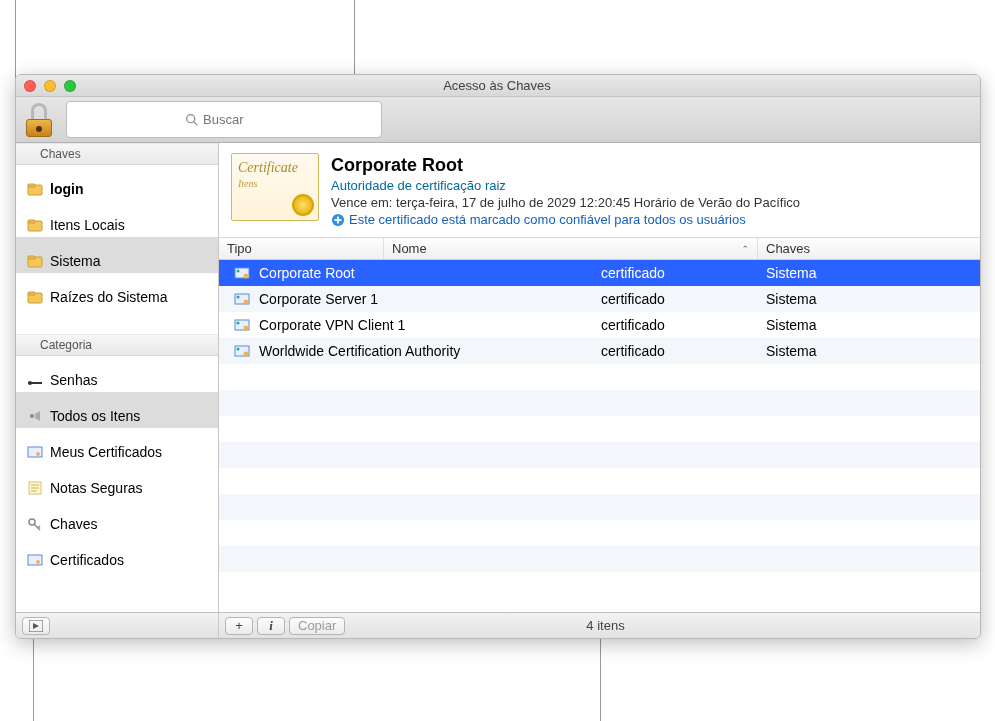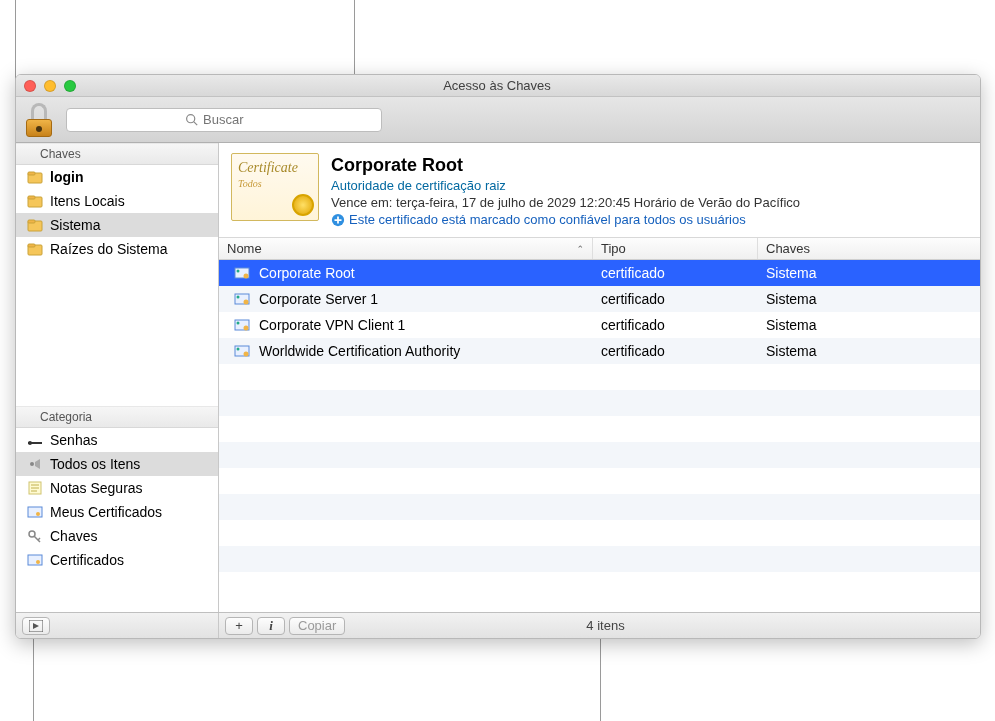--- a/index.html
+++ b/index.html
@@ -57,21 +57,21 @@
     flex-shrink:0;
   }
   .lock-icon {
     width: 34px; height: 38px; position:relative;
   }
   .lock-body { position:absolute; bottom:2px; left:4px; width:26px; height:18px; background:linear-gradient(#f0b447,#c8821a); border-radius:3px; border:1px solid #a56a12;}
   .lock-shackle { position:absolute; top:2px; left:9px; width:16px; height:18px; border:3px solid #b8b8b8; border-bottom:none; border-radius:10px 10px 0 0;}
   .lock-hole { position:absolute; bottom:7px; left:14px; width:6px; height:6px; background:#4a3410; border-radius:50%;}
   .lock-text { font-size:13px; color:#444; flex:1; }
   .search-wrap {
-    width: 316px; height:24px;
+    width: 316px; height:37px;
     background: #fff; border:1px solid #bdbdbd; border-radius:4px;
     display:flex; align-items:center; justify-content:center; gap:5px;
     color:#8a8a8a;
   }
   .search-wrap svg { width:13px; height:13px; }
   .search-wrap input {
     border:none; outline:none; font-size:13px; width:60px;
     color:#333; background:transparent;
   }
   
@@ -85,21 +85,21 @@
     background: #fff;
   }
   .sb-section-header {
     font-size:12px; color:#555; padding: 3px 0 3px 24px;
     background: linear-gradient(#f6f6f6,#e9e9e9);
     border-bottom:1px solid #d8d8d8; border-top:1px solid #e8e8e8;
   }
   .sb-list { }
   .sb-item {
     display:flex; align-items:center; gap:6px;
-    padding: 3px 6px 3px 10px;
+    padding: 15px 6px 3px 10px;
     font-size:14px;
     cursor: default;
   }
   .sb-item.bold { font-weight:600; }
   .sb-item.selected { background:#dcdcdc; }
   .sb-spacer { flex:1; }
   .sb-ico { width:18px; height:18px; display:flex; align-items:center; justify-content:center; flex-shrink:0; }
   .sb-ico svg { width:16px; height:16px; }
   
   .mainpane {
@@ -280,40 +280,40 @@
               <svg viewBox="0 0 16 16">
                 <circle cx="5" cy="8" r="2" fill="#888"></circle>
                 <path d="M8 6 L13 3 L13 13 L8 10 Z" fill="#aaa"></path>
               </svg>
             </span>
           <span>Todos os Itens</span>
         </div>
         <div class="sb-item">
           <span class="sb-ico">
               <svg viewBox="0 0 16 16">
+                <rect x="1" y="3" width="14" height="10" fill="#e8f0ff" stroke="#5a8ad8"></rect>
+                <circle cx="11" cy="10" r="2" fill="#f0b447"></circle>
+              </svg>
+            </span>
+          <span>Meus Certificados</span>
+        </div>
+        <div class="sb-item">
+          <span class="sb-ico">
+              <svg viewBox="0 0 16 16">
                 <rect x="2" y="2" width="12" height="12" fill="#fffad1" stroke="#d0c470"></rect>
                 <line x1="4" y1="5" x2="12" y2="5" stroke="#c0b050"></line>
                 <line x1="4" y1="8" x2="12" y2="8" stroke="#c0b050"></line>
                 <line x1="4" y1="11" x2="10" y2="11" stroke="#c0b050"></line>
               </svg>
             </span>
           <span>Notas Seguras</span>
         </div>
         <div class="sb-item">
           <span class="sb-ico">
               <svg viewBox="0 0 16 16">
-                <rect x="1" y="3" width="14" height="10" fill="#e8f0ff" stroke="#5a8ad8"></rect>
-                <circle cx="11" cy="10" r="2" fill="#f0b447"></circle>
-              </svg>
-            </span>
-          <span>Meus Certificados</span>
-        </div>
-        <div class="sb-item">
-          <span class="sb-ico">
-              <svg viewBox="0 0 16 16">
                 <circle cx="5" cy="6" r="3" fill="none" stroke="#888" stroke-width="1.5"></circle>
                 <line x1="7" y1="8" x2="13" y2="14" stroke="#888" stroke-width="1.5"></line>
                 <line x1="11" y1="12" x2="13" y2="10" stroke="#888" stroke-width="1.5"></line>
               </svg>
             </span>
           <span>Chaves</span>
         </div>
         <div class="sb-item">
           <span class="sb-ico">
               <svg viewBox="0 0 16 16">
@@ -323,47 +323,47 @@
             </span>
           <span>Certificados</span>
         </div>
       </div>
     </div>
 
     <div class="mainpane">
       <div class="detail">
         <div class="cert-thumb">
           <div class="script">Certificate</div>
-          <div class="script2">Todos</div>
+          <div class="script2">Itens</div>
           <div class="seal"></div>
         </div>
         <div class="detail-text">
           <div class="detail-title">Corporate Root</div>
           <div class="detail-sub">Autoridade de certificação raiz</div>
           <div class="detail-exp">Vence em: terça-feira, 17 de julho de 2029 12:20:45 Horário de Verão do Pacífico</div>
           <div class="detail-trust">
             <svg viewBox="0 0 16 16">
                 <circle cx="8" cy="8" r="7" fill="#2f8fe0"></circle>
                 <line x1="8" y1="4" x2="8" y2="12" stroke="#fff" stroke-width="2"></line>
                 <line x1="4" y1="8" x2="12" y2="8" stroke="#fff" stroke-width="2"></line>
               </svg>
             <span>Este certificado está marcado como confiável para todos os usuários</span>
           </div>
         </div>
       </div>
 
       <div class="table-wrap">
         <div class="thead">
+          <div class="th col-type">
+            <span>Tipo</span>
+          </div>
           <div class="th col-name">
             <span>Nome</span>
             <span style="flex:1"></span>
             <span class="sort-caret">⌃</span>
-          </div>
-          <div class="th col-type">
-            <span>Tipo</span>
           </div>
           <div class="th col-chain">
             <span>Chaves</span>
           </div>
         </div>
         <div class="tbody" id="tbody">
             <div class="tr selected">
               <div class="td col-name">
                 <span class="row-ico">
                   <svg viewBox="0 0 16 16">

